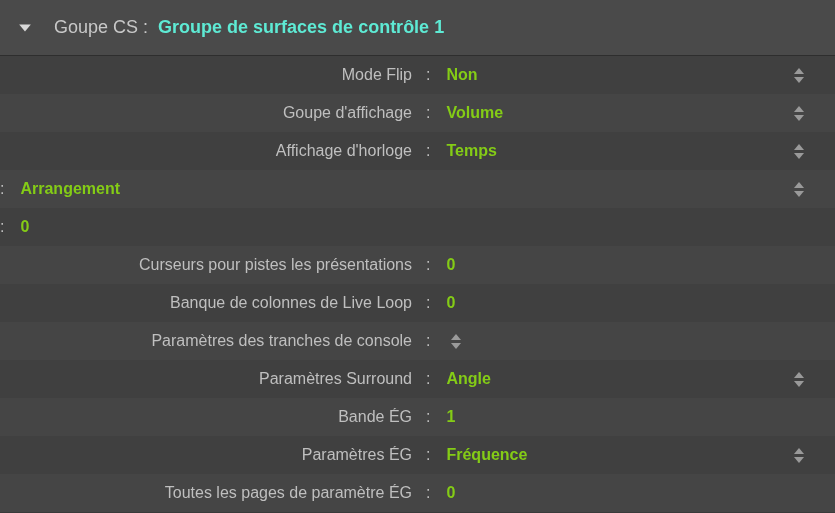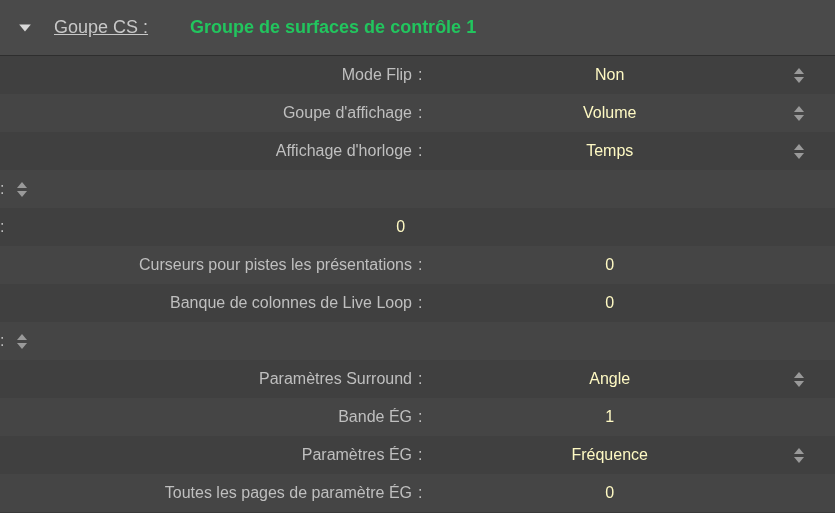--- a/index.html
+++ b/index.html
@@ -26,57 +26,55 @@
     align-items: center;
     justify-content: center;
     margin-right: 18px;
     cursor: pointer;
   }
   .disclosure svg { fill: #d8d8d8; }
   .header-label {
     color: #c8c8c8;
     font-size: 18px;
     margin-right: 10px;
-    text-decoration: underline;
   }
   .header-title {
-    color: #22c55e;
+    color: #5eead4;
     font-size: 18px;
     font-weight: 600;
-    margin-left: 32px;
   }
   .rows { width: 100%; }
   .row {
     display: flex;
     align-items: center;
     height: 38px;
     padding: 0 26px 0 0;
+    gap: 8px;
   }
   .row-odd  { background: #404040; }
   .row-even { background: #454545; }
   .label-cell {
     flex: 0 0 418px;
     text-align: right;
     color: #bfbfbf;
     font-size: 16px;
     white-space: nowrap;
     overflow: hidden;
     text-overflow: ellipsis;
     padding-right: 6px;
   }
   .colon {
     color: #bfbfbf;
     padding: 0 8px 0 0;
   }
   .value-cell {
     flex: 1;
-    color: #fef9c3;
+    color: #84cc16;
     font-size: 16px;
-    font-weight: 400;
-    text-align: center;
+    font-weight: 700;
   }
   .stepper {
     flex: 0 0 20px;
     display: flex;
     flex-direction: column;
     align-items: center;
     justify-content: center;
     gap: 3px;
     cursor: pointer;
   }
@@ -124,20 +122,21 @@
       <div class="label-cell">Affichage d'horloge</div>
       <div class="colon">:</div>
       <div class="value-cell">Temps</div>
       <div class="stepper">
         <div class="arrow-up"></div>
         <div class="arrow-down"></div>
       </div>
     </div>
     <div class="row row-even">
       <div class="colon">:</div>
+      <div class="value-cell">Arrangement</div>
       <div class="stepper">
         <div class="arrow-up"></div>
         <div class="arrow-down"></div>
       </div>
     </div>
     <div class="row row-odd">
       <div class="colon">:</div>
       <div class="value-cell">0</div>
       <div class="stepper"></div>
     </div>
@@ -147,20 +146,21 @@
       <div class="value-cell">0</div>
       <div class="stepper"></div>
     </div>
     <div class="row row-odd">
       <div class="label-cell">Banque de colonnes de Live Loop</div>
       <div class="colon">:</div>
       <div class="value-cell">0</div>
       <div class="stepper"></div>
     </div>
     <div class="row row-even">
+      <div class="label-cell">Paramètres des tranches de console</div>
       <div class="colon">:</div>
       <div class="stepper">
         <div class="arrow-up"></div>
         <div class="arrow-down"></div>
       </div>
     </div>
     <div class="row row-odd">
       <div class="label-cell">Paramètres Surround</div>
       <div class="colon">:</div>
       <div class="value-cell">Angle</div>

